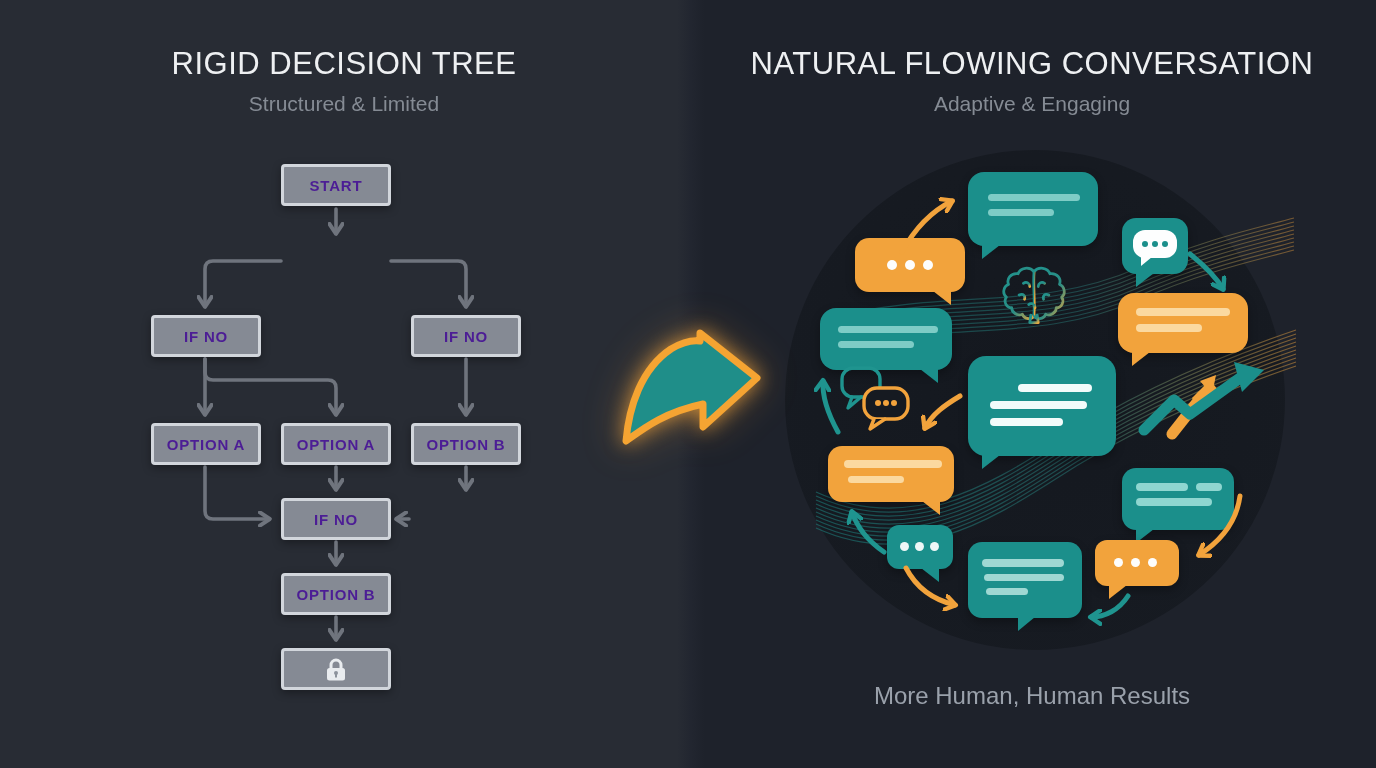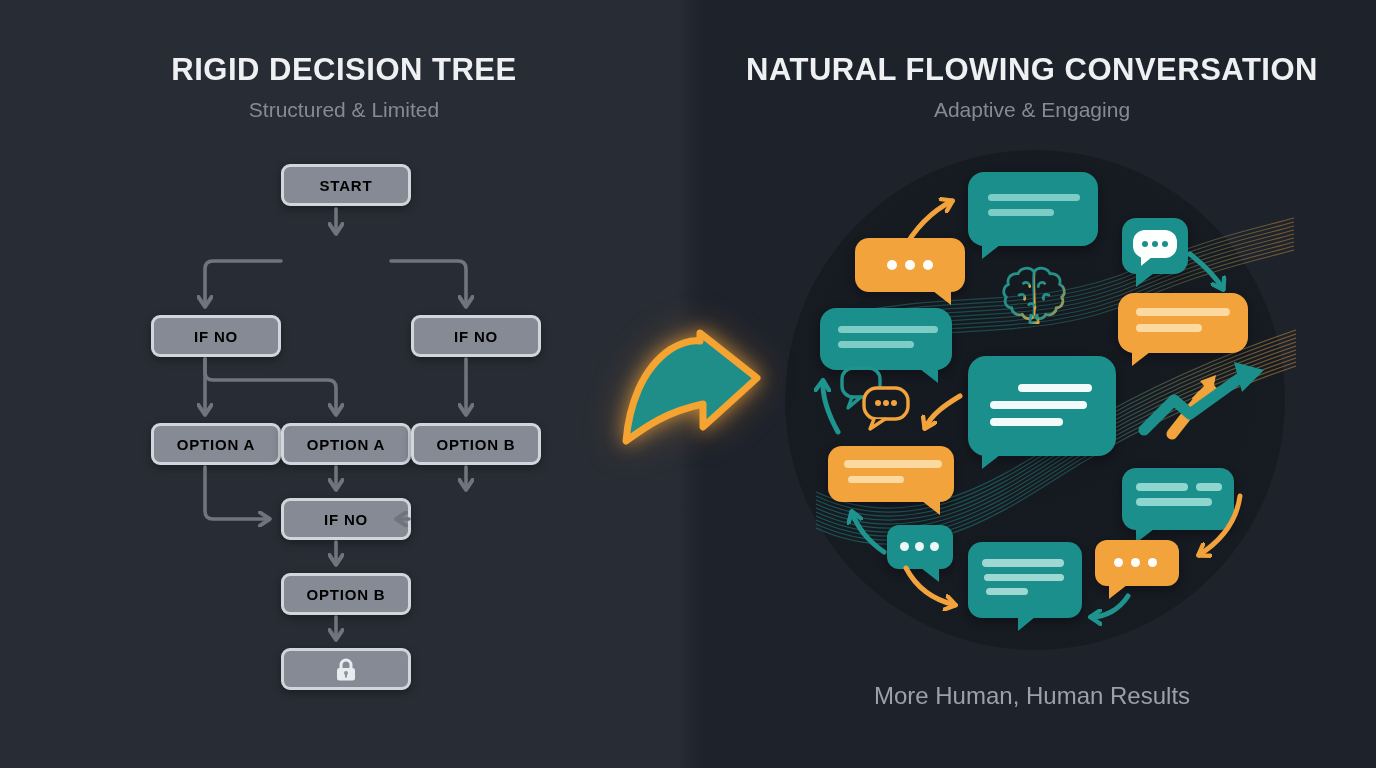--- a/index.html
+++ b/index.html
@@ -5,28 +5,28 @@
   html,body{margin:0;padding:0;background:#101218;}
   #stage{
     position:relative;width:1376px;height:768px;overflow:hidden;
     font-family:"Liberation Sans",sans-serif;
     background:linear-gradient(90deg,#282c34 0,#282c34 49.2%,#222630 50.2%,#1e222b 51.2%,#1e222b 100%);
   }
   
   .panel-header{position:absolute;top:46px;text-align:center;width:688px;}
   .panel-header.left{left:0;}
   .panel-header.right{left:688px;}
-  .panel-title{font-size:31px;font-weight:bold;color:#eef0f2;letter-spacing:.5px;margin:6px;}
+  .panel-title{font-size:31px;font-weight:normal;color:#eef0f2;letter-spacing:.5px;margin:0;}
   .panel-subtitle{font-size:21px;color:#858b94;margin-top:10px;}
   
   .fc-node{
-    position:absolute;width:130px;height:42px;box-sizing:border-box;
-    background:rgba(141,147,156,.92);border:3px solid #d2d6dc;border-radius:9px;
+    position:absolute;width:110px;height:42px;box-sizing:border-box;
+    background:rgba(141,147,156,.92);border:3px solid #d2d6dc;border-radius:4px;
     display:flex;align-items:center;justify-content:center;
-    color:#000000;font-weight:bold;font-size:15px;letter-spacing:.8px;
+    color:#4c1d95;font-weight:bold;font-size:15px;letter-spacing:.8px;
     box-shadow:0 3px 8px rgba(0,0,0,.35);
   }
   
   .layer{position:absolute;left:0;top:0;pointer-events:none;}
   
   .bubble{position:absolute;border-radius:16px;box-shadow:0 4px 10px rgba(0,0,0,.3);}
   .bubble.teal{--c:#1b8f8b;background:#1b8f8b;}
   .bubble.orange{--c:#f2a33c;background:#f2a33c;}
   .bubble::after{content:"";position:absolute;width:0;height:0;border-style:solid;}
   .tail-bl::after{left:14px;bottom:-13px;border-width:14px 18px 0 0;border-color:var(--c) transparent transparent transparent;}

